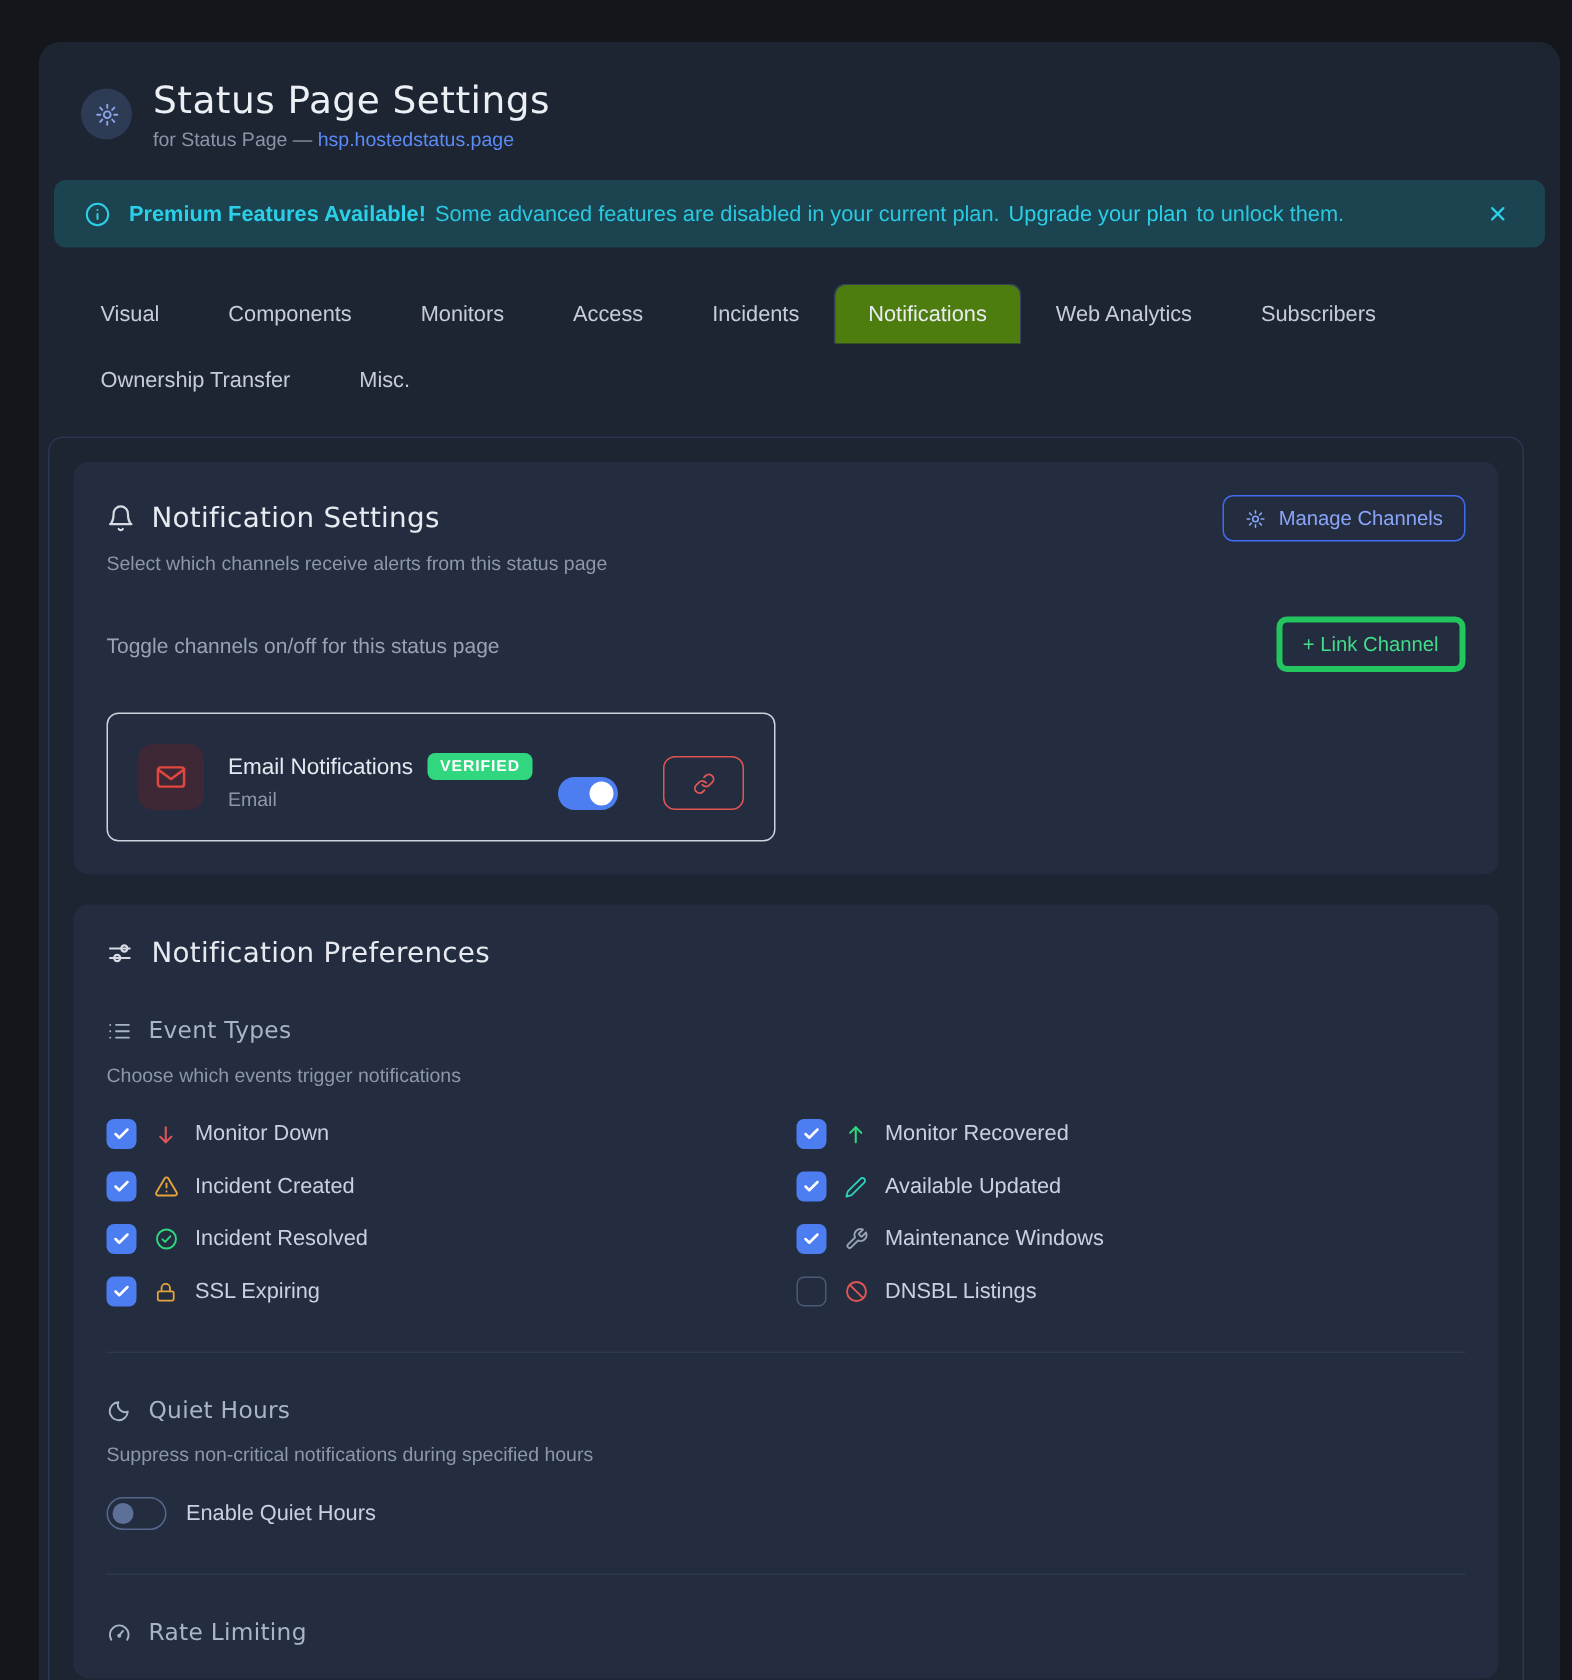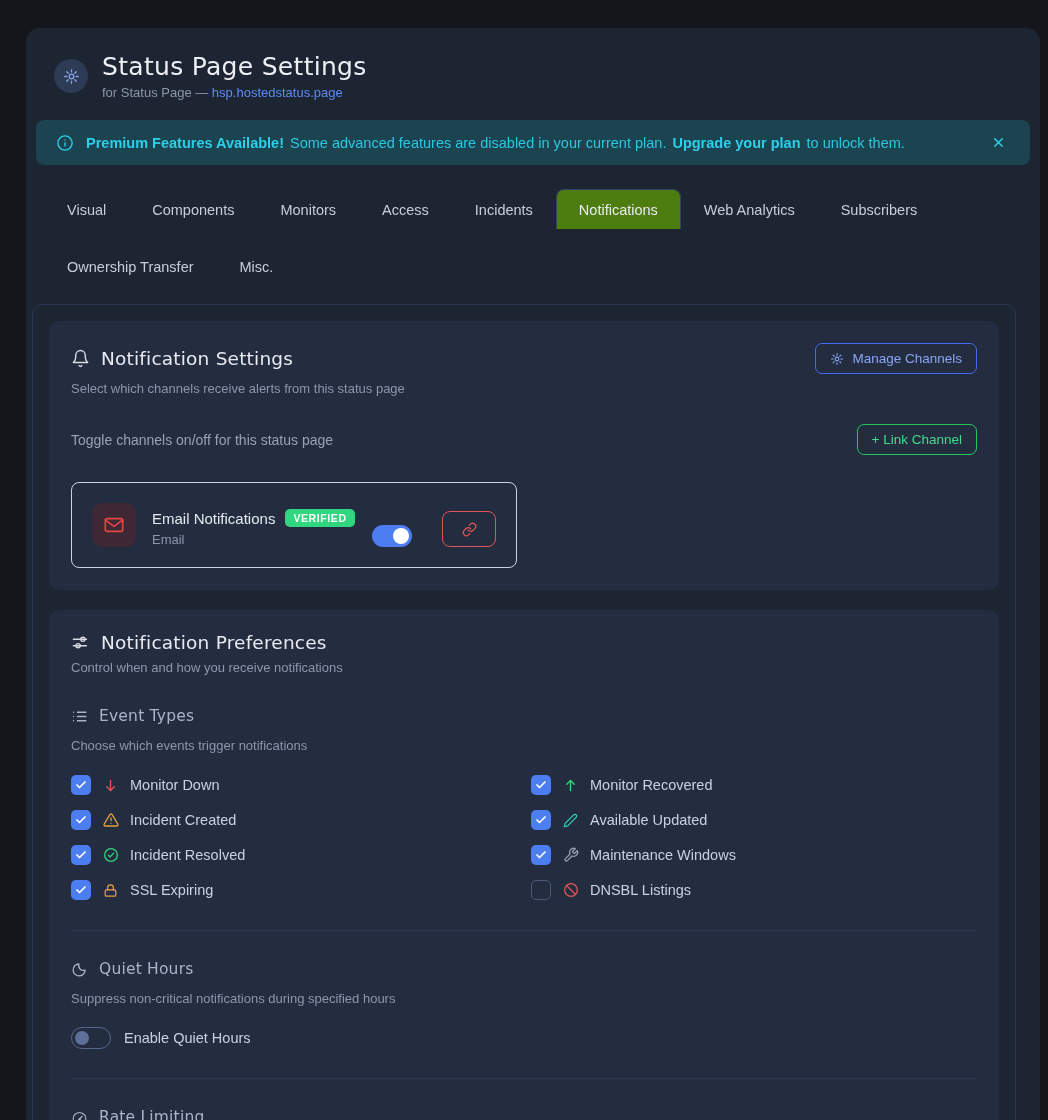--- a/index.html
+++ b/index.html
@@ -28,25 +28,25 @@
 
   
   .banner {
     margin:4px 10px 0 10px; height:45px; border-radius:8px;
     background:#1b4350; color:var(--accent-cyan);
     display:flex; align-items:center; gap:12px; padding:0 20px;
   }
   .banner-text { font-size:14.5px; display:flex; align-items:baseline; flex-wrap:wrap; }
   .banner-text .b-title { font-weight:bold; margin-right:6px; }
   .banner-text .b-body  { font-weight:normal; margin-right:6px; opacity:.95; }
-  .banner-text a.b-link { font-weight:bold; color:var(--accent-cyan); text-decoration:none; margin-right:6px; cursor:pointer; }
+  .banner-text a.b-link { font-weight:normal; color:var(--accent-cyan); text-decoration:none; margin-right:6px; cursor:pointer; }
   .banner-close { margin-left:auto; cursor:pointer; display:flex; padding:4px; }
 
   
-  .tabs { margin:24px 10px 0 18px; display:flex; flex-wrap:wrap; row-gap:17px; }
+  .tabs { margin:24px 10px 0 18px; display:flex; flex-wrap:wrap; row-gap:4px; }
   .tab {
     background:none; border:1px solid transparent; border-bottom:none;
     font-family:"Liberation Sans", sans-serif;
     font-size:14.5px; color:#c6cdd9; padding:0 22px; height:40px; line-height:38px;
     border-radius:8px 8px 0 0; cursor:pointer;
   }
   .tab.active { background:#4d7c0f; border-color:#35425c; color:#e9ecf2; }
 
   
   .sections { margin:18px 24px 0 6px; border:1px solid #2a3750; border-radius:10px; padding:16px; }
@@ -57,21 +57,21 @@
   .head-left { display:flex; align-items:center; gap:11px; color:#d6dbe4; }
   .head-left h2 { font-family:"DejaVu Sans", sans-serif; font-size:18.5px; font-weight:500; color:#e7eaf1; letter-spacing:.2px; }
   .card-sub { margin-top:7px; font-size:13px; color:#8d96aa; }
 
   .btn {
     display:inline-flex; align-items:center; gap:8px; background:transparent;
     border-radius:7px; font-size:13.5px; padding:7px 14px; cursor:pointer;
     font-family:"Liberation Sans", sans-serif;
   }
   .btn-manage { margin-left:auto; border:1px solid #3f6cf0; color:#8aa5f7; }
-  .btn-link-channel { border:1px solid #22c55e; color:#44db8b; }
+  .btn-link-channel { border:4px solid #22c55e; color:#44db8b; }
 
   .toggle-row { margin-top:28px; display:flex; align-items:center; }
   .toggle-hint { font-size:14px; color:#99a2b5; }
   .toggle-row .btn { margin-left:auto; }
 
   
   .email-card {
     margin-top:27px; width:446px; border:1px solid #ccd3df; border-radius:8px;
     padding:20px; display:flex; align-items:flex-end; gap:16px;
   }
@@ -249,21 +249,20 @@
           <span>
             <svg width="19" height="19" viewBox="0 0 24 24" fill="none" stroke="currentColor" stroke-width="1.8" stroke-linecap="round">
                 <path d="M3 8h16.5M3 16h16.5"></path>
                 <circle cx="15" cy="8" r="2.6"></circle>
                 <circle cx="9" cy="16" r="2.6"></circle>
               </svg>
           </span>
           <h2>Notification Preferences</h2>
         </div>
       </div>
-      <div class="card-sub">Control when and how you receive notifications</div>
 
       <div class="subsec-head">
         <span>
           <svg width="17" height="17" viewBox="0 0 24 24" fill="none" stroke="currentColor" stroke-width="1.8" stroke-linecap="round">
               <path d="M9 6h12M9 12h12M9 18h12"></path>
               <path d="M3.5 6h.01M3.5 12h.01M3.5 18h.01"></path>
             </svg>
         </span>
         <h3>Event Types</h3>
       </div>

